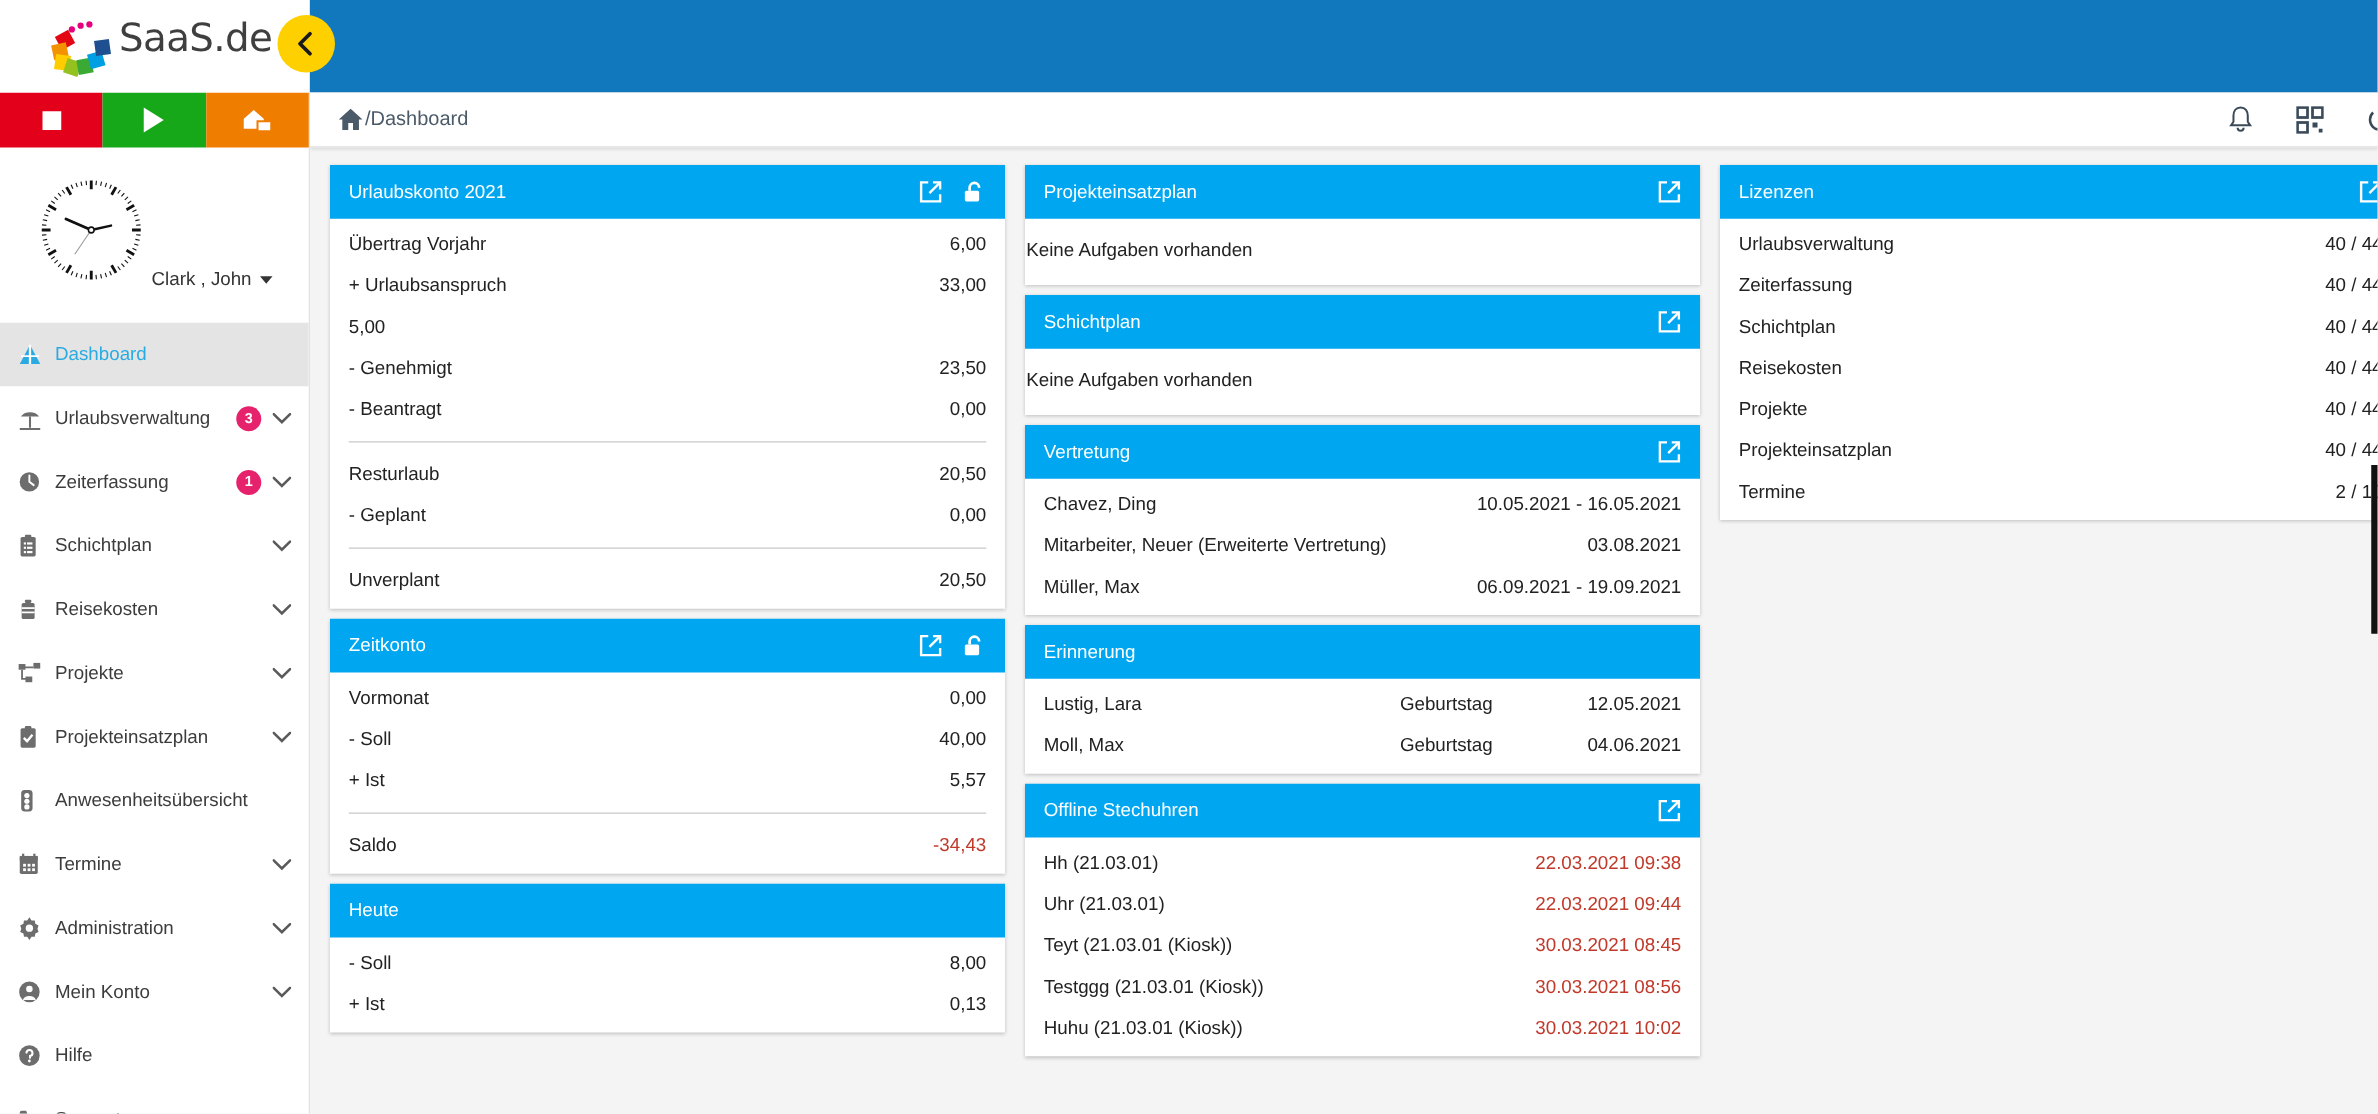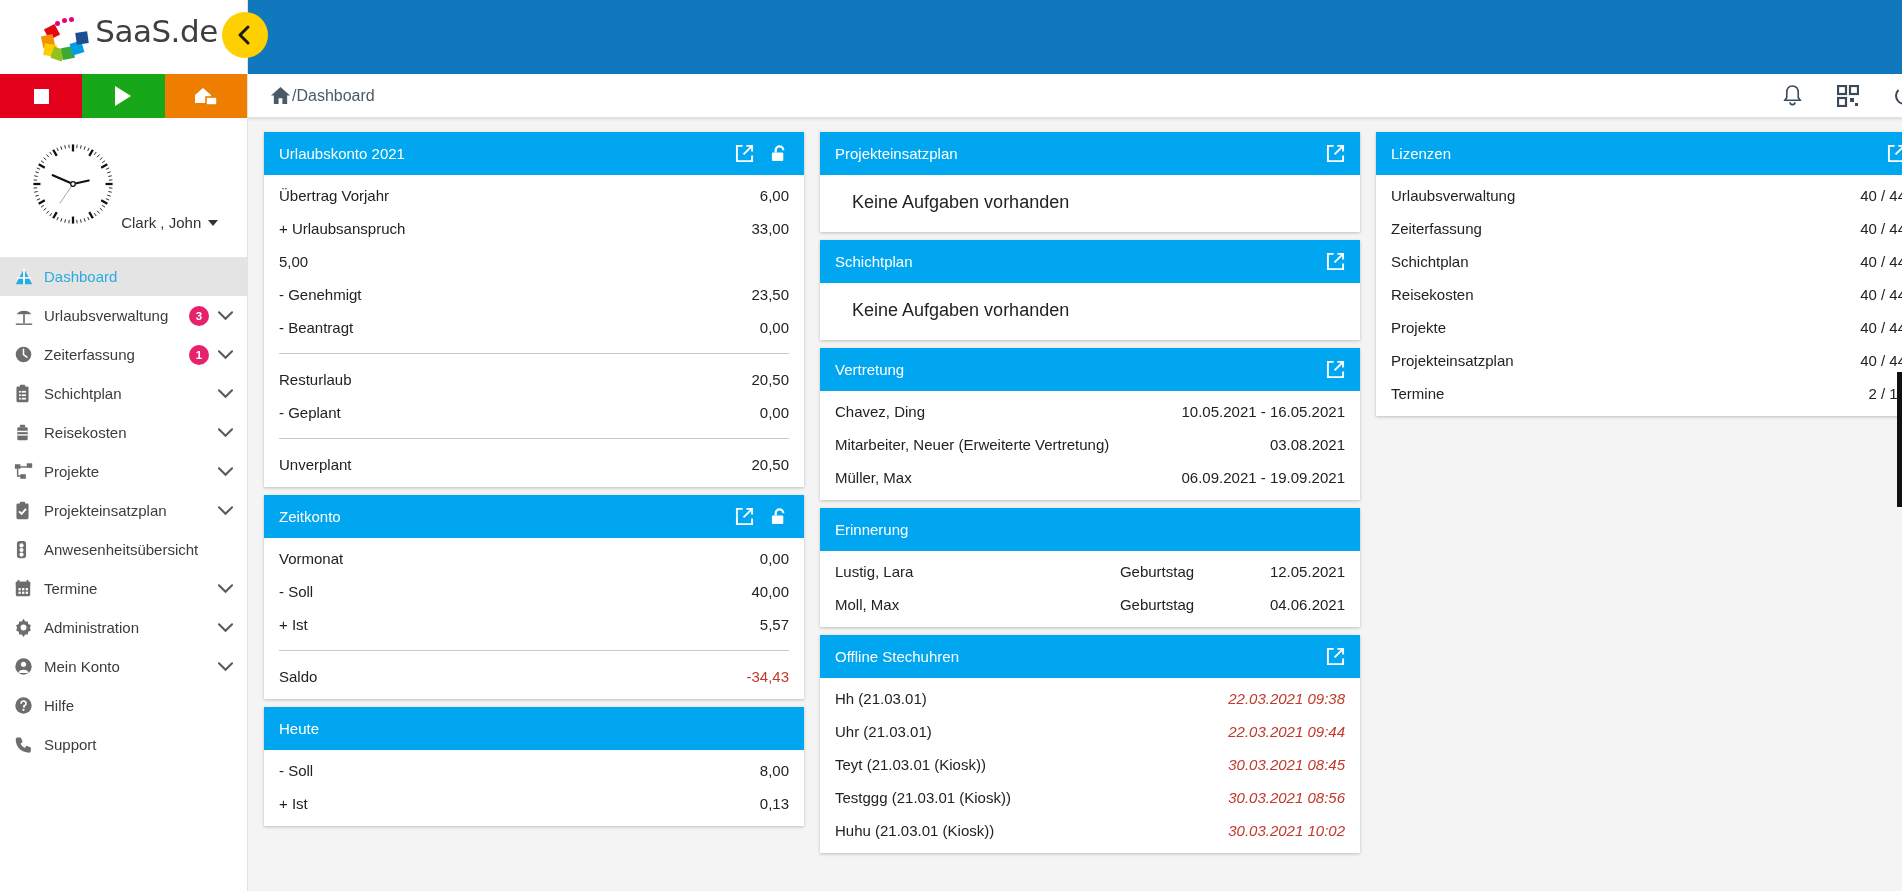--- a/index.html
+++ b/index.html
@@ -38,21 +38,21 @@
   .stop-sq { width: 15px; height: 15px; background: #fff; }
   .play-tri { width: 0; height: 0; border-left: 16px solid #fff; border-top: 10px solid transparent; border-bottom: 10px solid transparent; }
 
   .user-block { padding: 22px 16px 12px; text-align: center; }
   .clock { width: 88px; height: 88px; margin: 0 auto; }
   .user-name { margin-top: 14px; font-size: 15px; color: #333; display: inline-flex; align-items: center; gap: 7px; cursor: pointer; }
   .caret { width: 0; height: 0; border-left: 5px solid transparent; border-right: 5px solid transparent; border-top: 6px solid #333; }
 
   .nav { margin-top: 13px; flex: 1; overflow: hidden; }
   .nav-item {
-    display: flex; align-items: center; height: 39px; padding: 0 14px 0 14px;
+    display: flex; align-items: center; height: 51px; padding: 0 14px 0 14px;
     font-size: 15px; color: #3c3c3c; cursor: pointer; position: relative;
   }
   .nav-item.active { background: #e4e4e4; color: #29abe2; }
   .nav-ico { width: 30px; min-width: 30px; display: flex; align-items: center; justify-content: flex-start; color: #6d6d6d; }
   .nav-item.active .nav-ico { color: #29abe2; }
   .nav-label { flex: 1; white-space: nowrap; }
   .badge {
     background: #e6226c; color: #fff; font-size: 11.5px; font-weight: bold;
     border-radius: 10px; min-width: 20px; height: 20px; line-height: 20px;
     text-align: center; padding: 0 6px; margin-right: 9px;
@@ -96,23 +96,23 @@
   .card-head .t { flex: 1; }
   .head-ico { margin-left: 16px; cursor: pointer; display: flex; }
   .card-body { padding: 4px 0 6px; }
   .row {
     display: flex; align-items: flex-start; padding: 8px 15px; font-size: 15px; color: #222;
   }
   .row .lbl { flex: 1; padding-right: 12px; }
   .row .mid { width: 150px; }
   .row .val { text-align: right; white-space: nowrap; }
   .val.neg { color: #c0392b; }
-  .val.red { color: #c0392b; font-style: italic; }
+  .val.red { color: #c0392b; }
   .sep { height: 1px; background: #c9c9c9; margin: 9px 15px; }
-  .empty-row { padding: 13px 32px; font-size: 18px; color: #222; }
+  .empty-row { padding: 13px 1px; font-size: 15px; color: #222; }
 
   
   .support-tab {
     position: absolute; right: 0; top: 372px;
     background: #111; color: #fff; width: 40px; height: 135px;
     display: flex; align-items: center; justify-content: center;
     cursor: pointer; z-index: 30;
   }
 </style>
 </head>

